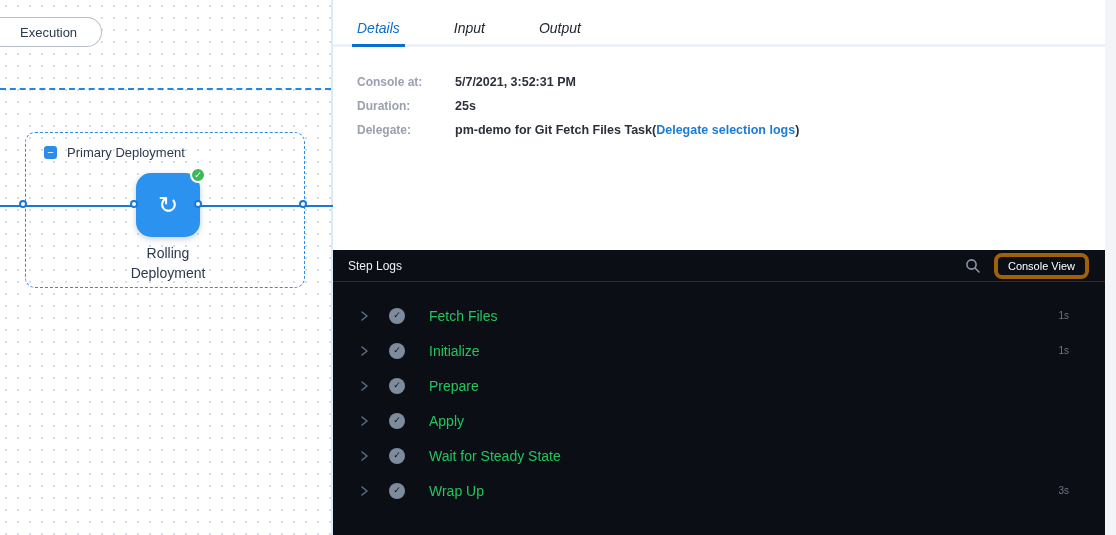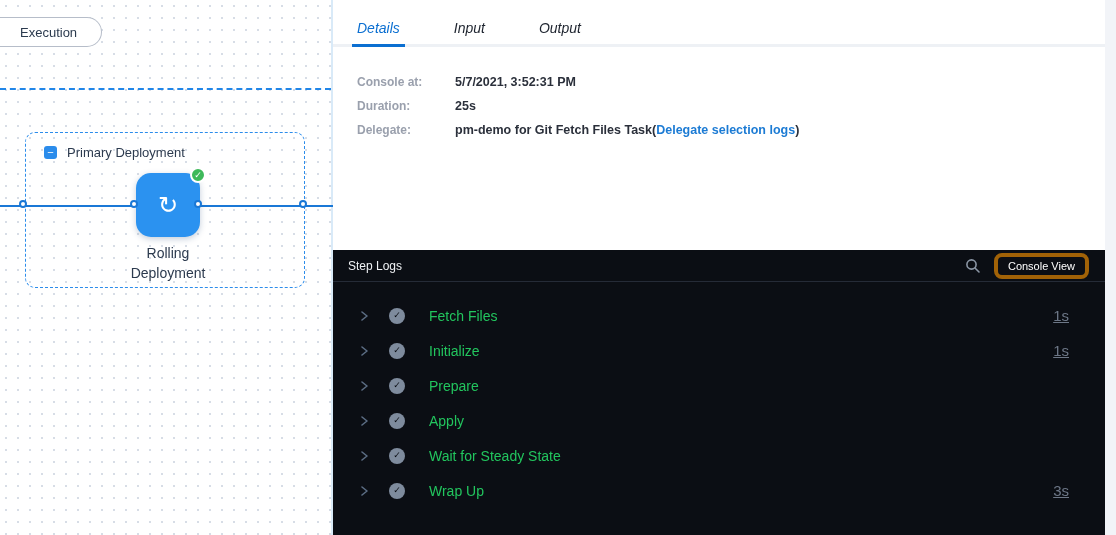--- a/index.html
+++ b/index.html
@@ -132,21 +132,21 @@
     position: relative; height: 35px; display: flex; align-items: center;
     padding-left: 26px; cursor: pointer;
   }
   .row-chevron { display: flex; }
   .row-check {
     margin-left: 20px; width: 16px; height: 16px; border-radius: 50%;
     background: #7e8b9d; color: #0b0e14; font-size: 9px; line-height: 9px; font-weight: bold;
     display: flex; align-items: center; justify-content: center;
   }
   .row-label { margin-left: 24px; font-size: 14px; color: #22c55e; }
-  .row-duration { position: absolute; right: 36px; font-size: 15px; color: #6d7787; text-decoration: underline; }
+  .row-duration { position: absolute; right: 36px; font-size: 10px; color: #6d7787; }
 </style>
 </head>
 <body>
 
 <div class="app">
 
   <div class="canvas">
     <div class="stage-dashed-line"></div>
     <div class="execution-tab">
         <span>Execution</span>

